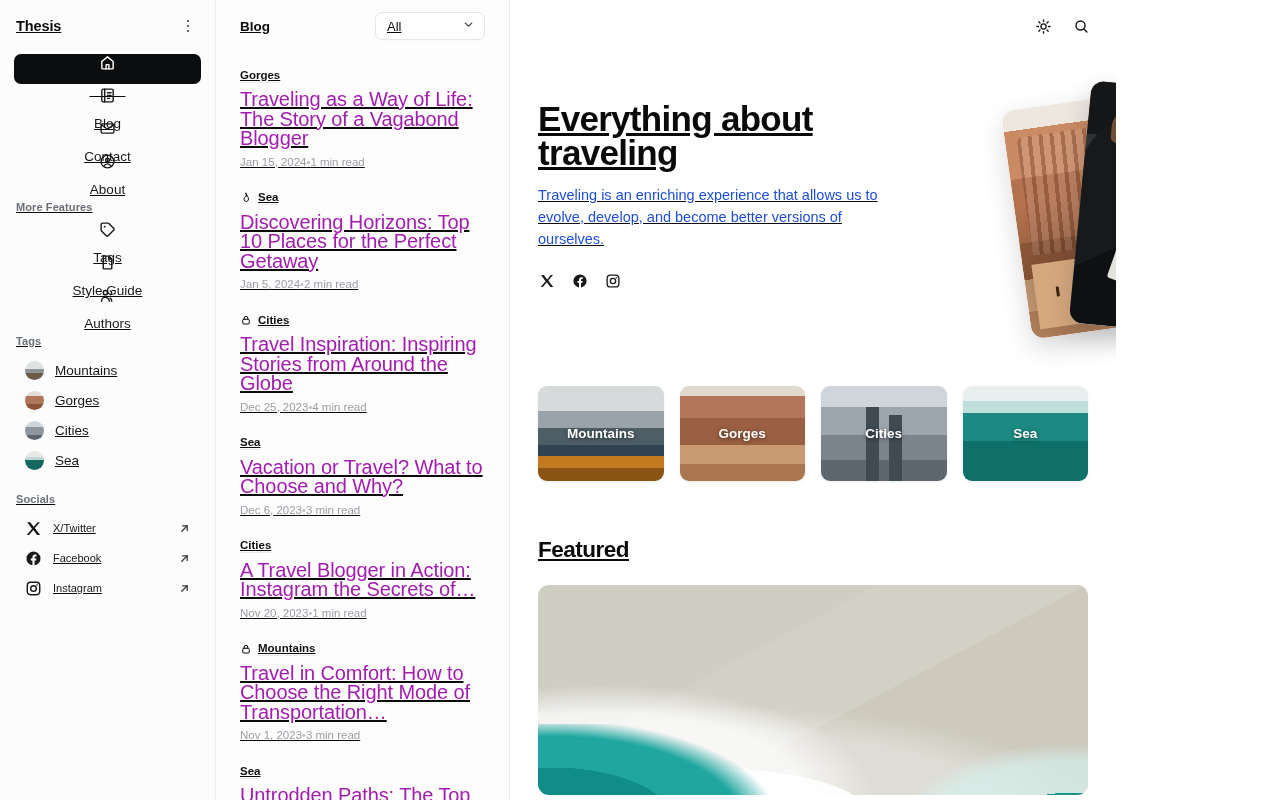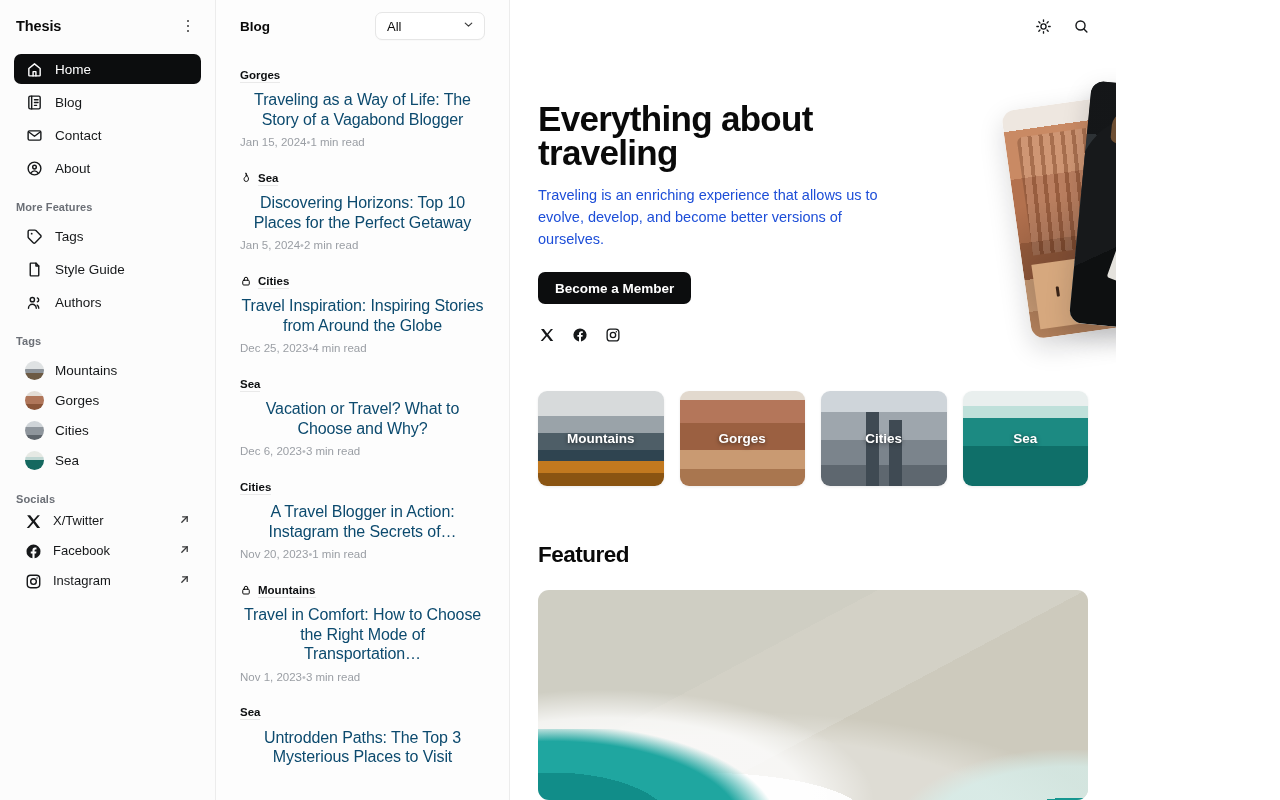--- a/index.html
+++ b/index.html
@@ -5,21 +5,21 @@
   * { box-sizing: border-box; }
   html, body { margin: 0; padding: 0; }
   body {
     width: 1280px; height: 800px;
     overflow: hidden;
     background: #ffffff;
     font-family: "Liberation Sans", sans-serif;
     color: #0a0a0a;
     -webkit-font-smoothing: antialiased;
   }
-  .app { display: flex; width: 1116px; height: 800px; }
+  .app { display: flex; width: 1116px; height: 800px; text-decoration: underline; }
 
   
   .sidebar {
     width: 216px; flex: 0 0 216px; height: 800px;
     background: #fcfcfc;
     border-right: 1px solid #ececec;
     padding: 0 14px;
     position: relative;
   }
   .side-head {
@@ -31,21 +31,21 @@
     width: 22px; height: 22px; display: flex; flex-direction: column;
     align-items: center; justify-content: center; gap: 2.5px; cursor: pointer;
   }
   .kebab i { width: 2.6px; height: 2.6px; border-radius: 50%; background: #3a3a3a; display: block; }
 
   .nav { margin-top: 2px; }
   .nav-item {
     display: flex; align-items: center; gap: 12px;
     height: 30px; padding: 0 12px; margin-bottom: 3px;
     border-radius: 7px; cursor: pointer;
-    font-size: 13.5px; color: #16181a;
+    font-size: 13.5px; color: #16181a; flex-direction: column;
   }
   .nav-item.active { background: #0c0d0e; color: #ffffff; }
   .nav-item .ico { width: 17px; height: 17px; flex: 0 0 17px; display: block; }
   .nav-item svg { display: block; }
 
   .sec-label {
     font-size: 11px; font-weight: bold; color: #6b6f76;
     padding: 0 2px; margin: 18px 0 8px 0; letter-spacing: 0.1px;
   }
 
@@ -54,23 +54,23 @@
     height: 30px; padding: 0 12px 0 11px; border-radius: 7px;
     font-size: 13.5px; cursor: pointer; color: #16181a;
   }
   .thumb { width: 19px; height: 19px; flex: 0 0 19px; border-radius: 50%; overflow: hidden; }
   .th-mountains { background: linear-gradient(#dfe2e3 0 42%, #8d9399 42% 62%, #6c5a44 62% 100%); }
   .th-gorges    { background: linear-gradient(#e3ddd6 0 25%, #b0765a 25% 70%, #8a5438 70% 100%); }
   .th-cities    { background: linear-gradient(#cfd4d8 0 30%, #8e959c 30% 72%, #5d646b 72% 100%); }
   .th-sea       { background: linear-gradient(#e6e9e4 0 34%, #bfd6d2 34% 46%, #15685f 46% 100%); }
 
   .social-item {
-    display: flex; align-items: flex-start; gap: 11px;
+    display: flex; align-items: center; gap: 11px;
     height: 30px; padding: 0 10px 0 11px; border-radius: 7px;
-    font-size: 13px; cursor: pointer; color: #16181a;
+    font-size: 11px; cursor: pointer; color: #16181a;
   }
   .social-item .ico { width: 17px; height: 17px; flex: 0 0 17px; }
   .social-item .lbl { flex: 1 1 auto; }
   .social-item .ext { width: 13px; height: 13px; flex: 0 0 13px; opacity: .85; }
 
   
   .listcol {
     width: 294px; flex: 0 0 294px; height: 800px;
     background: #fdfdfd;
     border-right: 1px solid #ececec;
@@ -91,22 +91,22 @@
 
   .posts { padding: 7px 24px 0 24px; }
   .post { padding: 8px 0 14px 0; cursor: pointer; }
   .post-meta-top { display: flex; align-items: center; gap: 6px; height: 16px; margin-bottom: 7px; }
   .post-meta-top svg { width: 12px; height: 12px; display: block; }
   .post-tag {
     font-size: 11.5px; font-weight: bold; color: #0d0f11;
     border-bottom: 1px solid #e9e9e9; line-height: 14px;
   }
   .post-title {
-    font-size: 16px; line-height: 19.5px; color: #0c4a6e;
-    letter-spacing: -0.1px; margin-bottom: 7px; text-align: center;
+    font-size: 20px; line-height: 19.5px; color: #a21caf;
+    letter-spacing: -0.1px; margin-bottom: 7px;
   }
   .post-sub { font-size: 11.5px; color: #9a9ea4; display: flex; align-items: center; gap: 0; }
   .post-sub .dot { font-size: 11px; color: #b9bcc1; }
 
   
   .main { flex: 1 1 auto; height: 800px; overflow: hidden; position: relative; background: #fff; }
   .main-head {
     height: 52px; display: flex; align-items: center; justify-content: flex-end;
     gap: 16px; padding: 0 24px;
   }
@@ -532,21 +532,20 @@
             <circle cx="10.6" cy="10.6" r="6.4"></circle>
             <path d="m15.4 15.4 4.2 4.2"></path>
           </svg>
       </div>
     </div>
 
     <section class="hero">
       <div class="hero-left">
         <h1 class="hero-title">Everything about traveling</h1>
         <p class="hero-sub">Traveling is an enriching experience that allows us to evolve, develop, and become better versions of ourselves.</p>
-        <button class="cta">Become a Member</button>
         <div class="hero-socials">
           <div class="icon-btn">
             <svg width="16" height="16" viewBox="0 0 24 24" fill="#16181a">
                 <path d="M3 3h4.3l5 6.6L17.8 3H21l-7.1 8.3L21.4 21h-4.3l-5.3-7L5.7 21H2.5l7.4-8.7z"></path>
               </svg>
           </div>
           <div class="icon-btn">
             <svg width="16" height="16" viewBox="0 0 24 24" fill="#16181a">
                 <path d="M12 2.2A9.8 9.8 0 0 0 10.5 21.7v-6.9H8.1V12h2.4v-1.8c0-2.4 1.4-3.7 3.6-3.7 1 0 2.1.2 2.1.2v2.3h-1.2c-1.1 0-1.5.7-1.5 1.5V12h2.6l-.4 2.8h-2.2v6.9A9.8 9.8 0 0 0 12 2.2z"></path>
               </svg>

